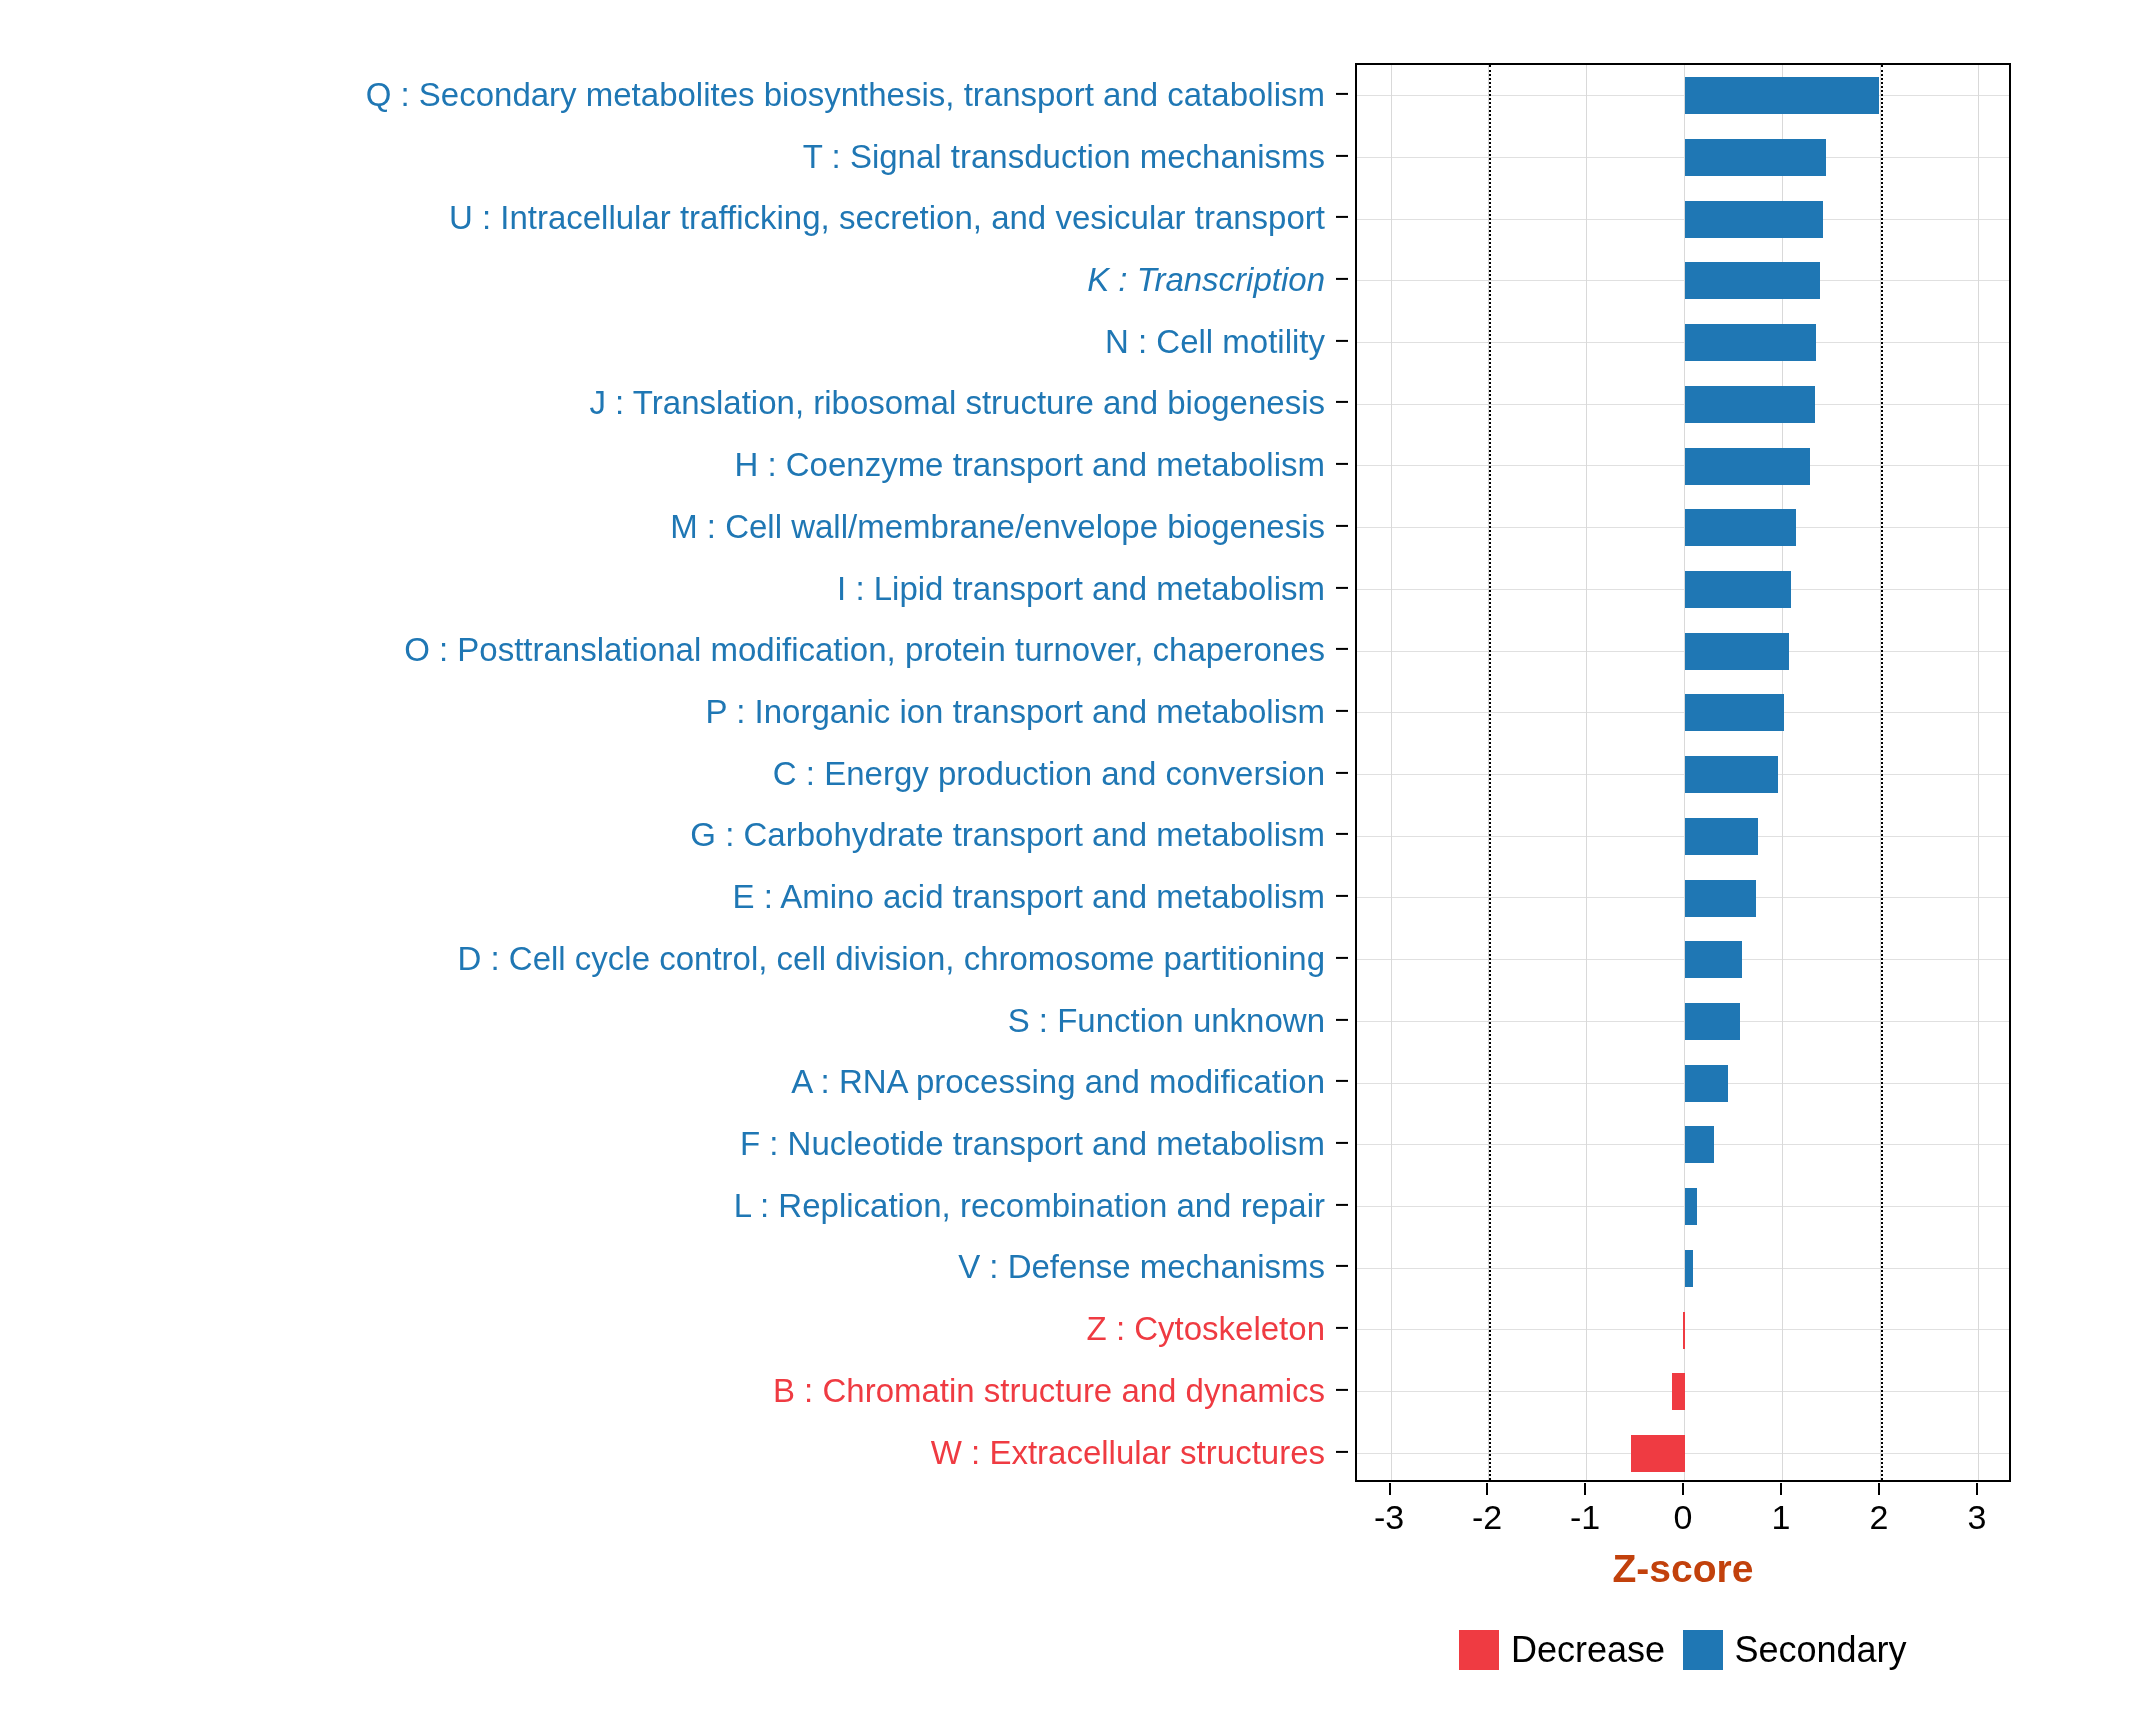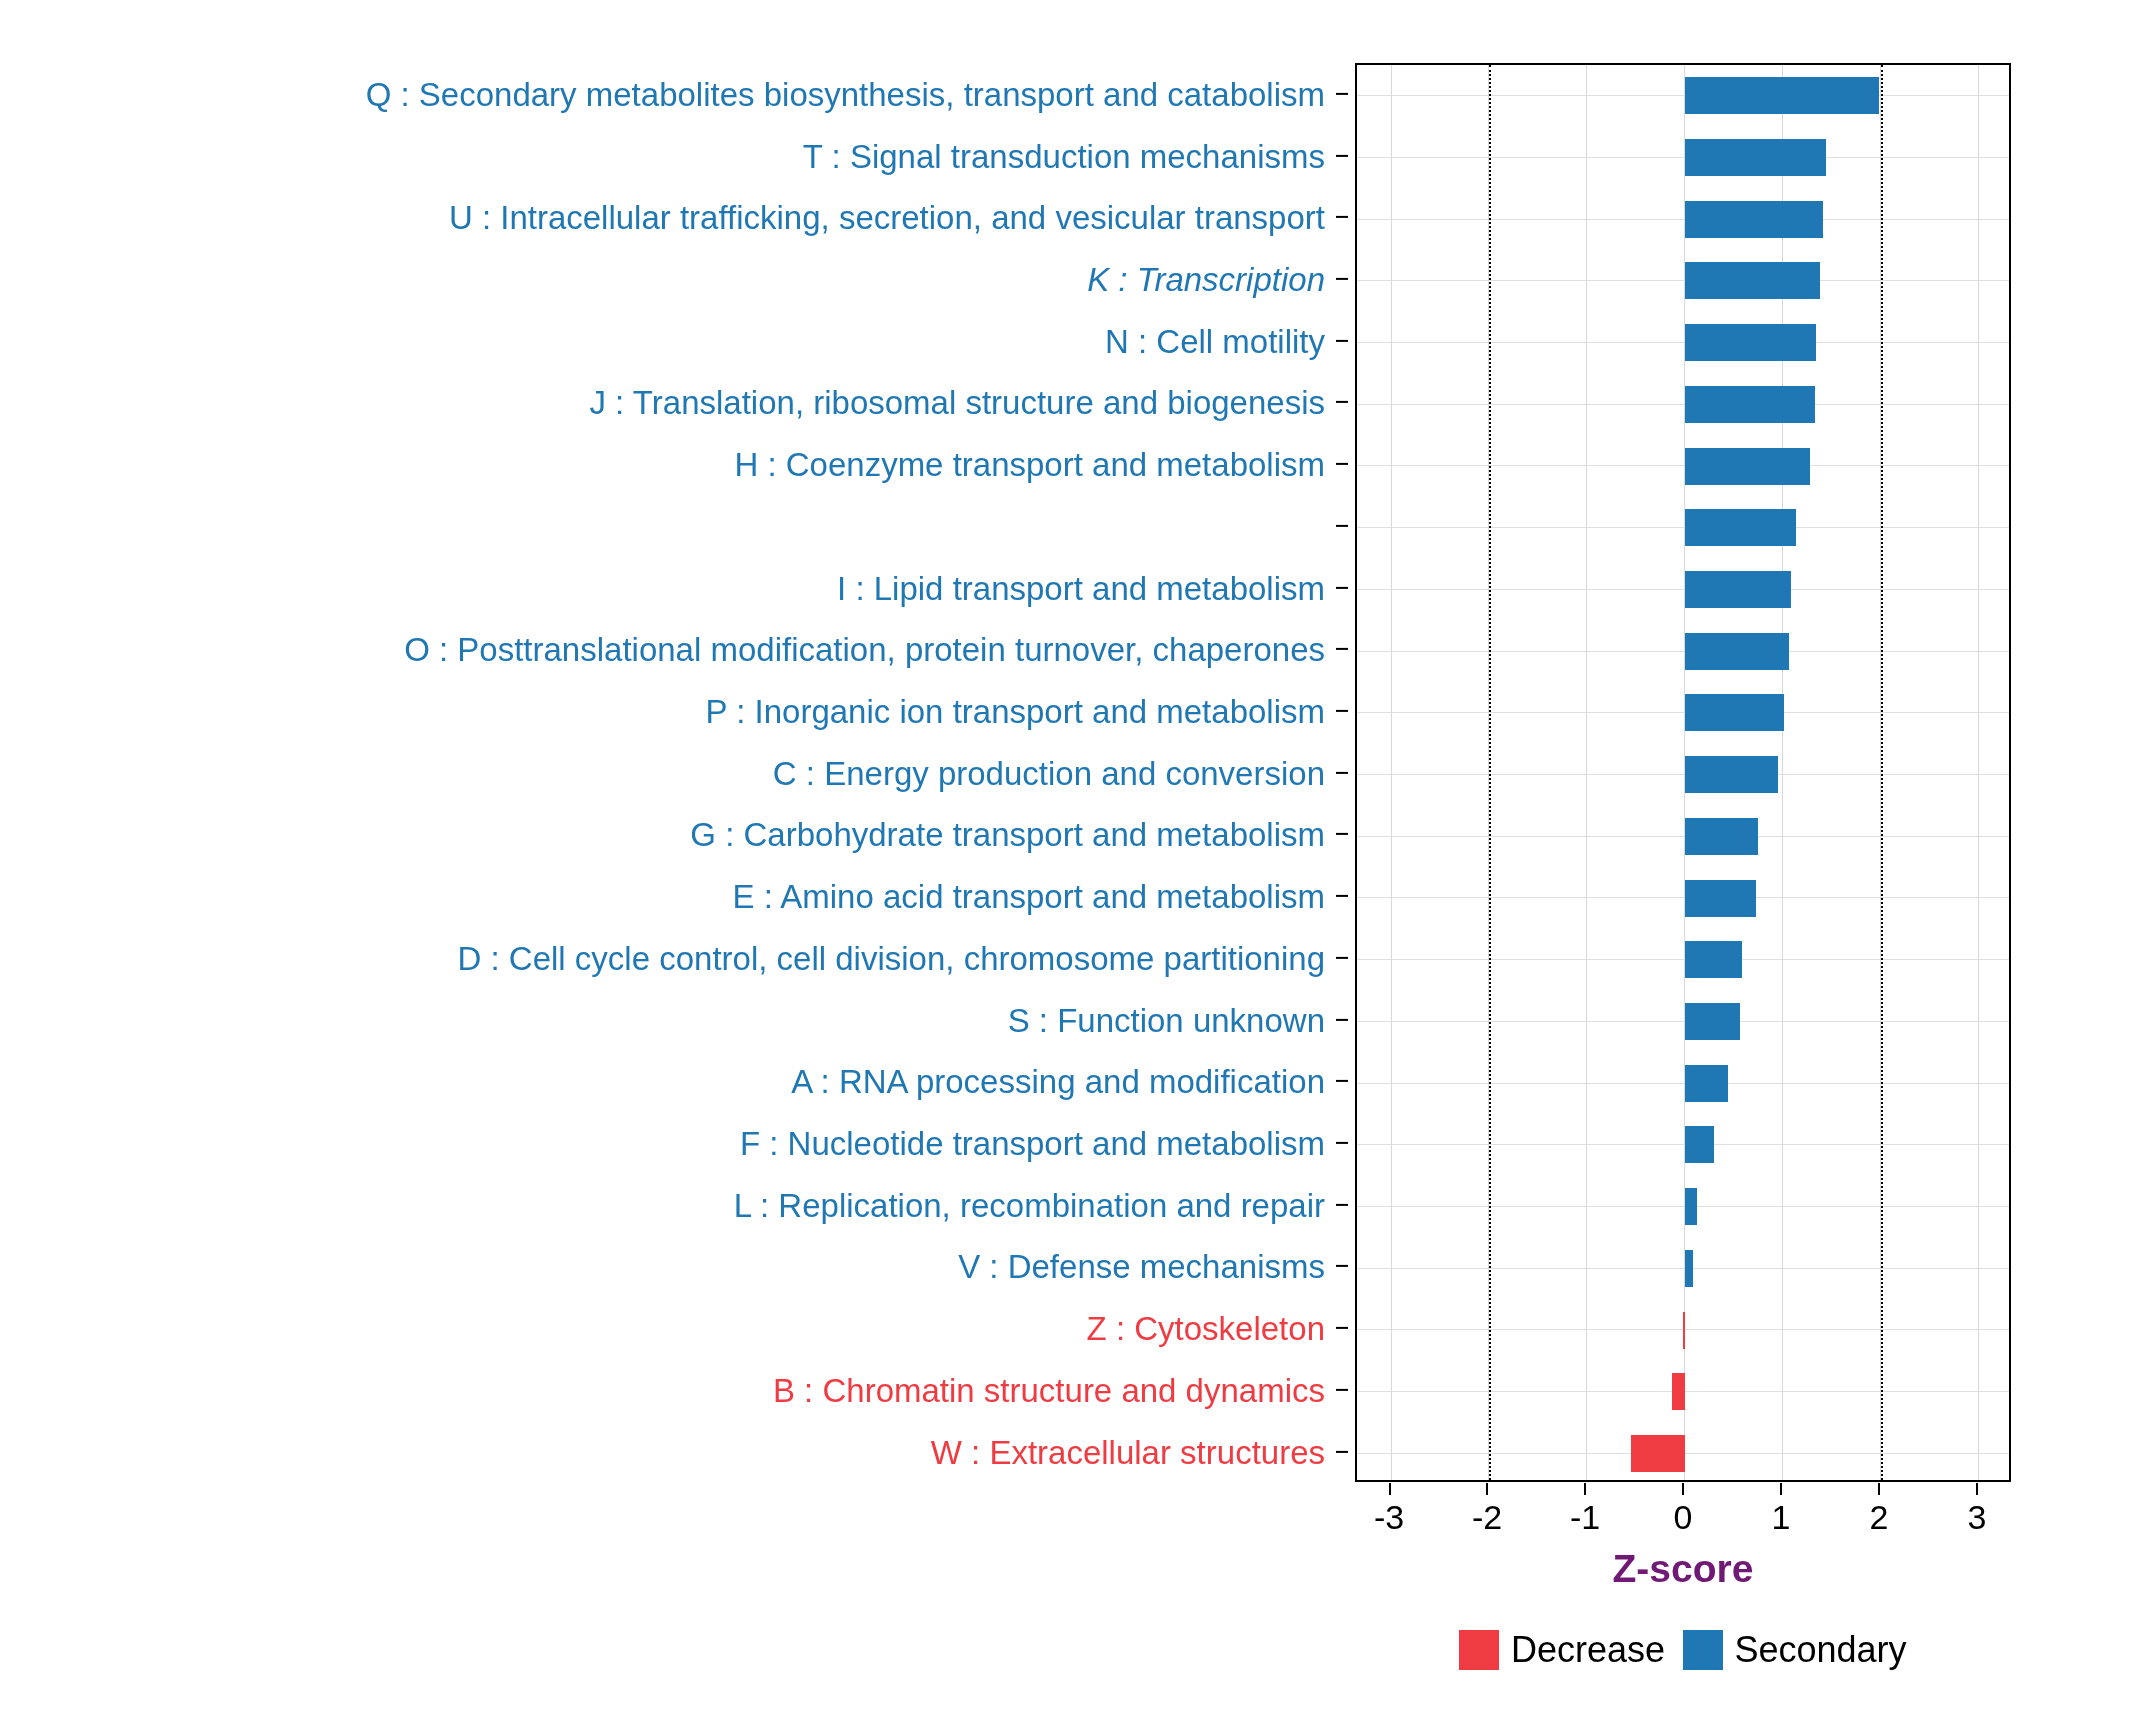--- a/index.html
+++ b/index.html
@@ -120,21 +120,21 @@
     white-space: nowrap;
   }
   .xaxis-title {
     position: absolute;
     left: 1355px;
     width: 656px;
     top: 1547px;
     text-align: center;
     font-size: 39px;
     font-weight: bold;
-    color: #701a75;
+    color: #c2410c;
   }
 
   
   .legend {
     position: absolute;
     left: 1355px;
     width: 656px;
     top: 1629px;
     display: flex;
     justify-content: center;
@@ -172,20 +172,21 @@
       <div class="cat-label increase" style="top: 154px;">U : Intracellular trafficking, secretion, and vesicular transport</div>
       <div class="tick-mark" style="top: 154px;"></div>
       <div class="cat-label increase" style="top: 216px; font-style: italic;">K : Transcription</div>
       <div class="tick-mark" style="top: 216px;"></div>
       <div class="cat-label increase" style="top: 278px;">N : Cell motility</div>
       <div class="tick-mark" style="top: 278px;"></div>
       <div class="cat-label increase" style="top: 339px;">J : Translation, ribosomal structure and biogenesis</div>
       <div class="tick-mark" style="top: 339px;"></div>
       <div class="cat-label increase" style="top: 401px;">H : Coenzyme transport and metabolism</div>
       <div class="tick-mark" style="top: 401px;"></div>
+      <div class="cat-label increase" style="top: 463px;">M : Cell wall/membrane/envelope biogenesis</div>
       <div class="tick-mark" style="top: 463px;"></div>
       <div class="cat-label increase" style="top: 525px;">I : Lipid transport and metabolism</div>
       <div class="tick-mark" style="top: 525px;"></div>
       <div class="cat-label increase" style="top: 586px;">O : Posttranslational modification, protein turnover, chaperones</div>
       <div class="tick-mark" style="top: 586px;"></div>
       <div class="cat-label increase" style="top: 648px;">P : Inorganic ion transport and metabolism</div>
       <div class="tick-mark" style="top: 648px;"></div>
       <div class="cat-label increase" style="top: 710px;">C : Energy production and conversion</div>
       <div class="tick-mark" style="top: 710px;"></div>
       <div class="cat-label increase" style="top: 771px;">G : Carbohydrate transport and metabolism</div>

